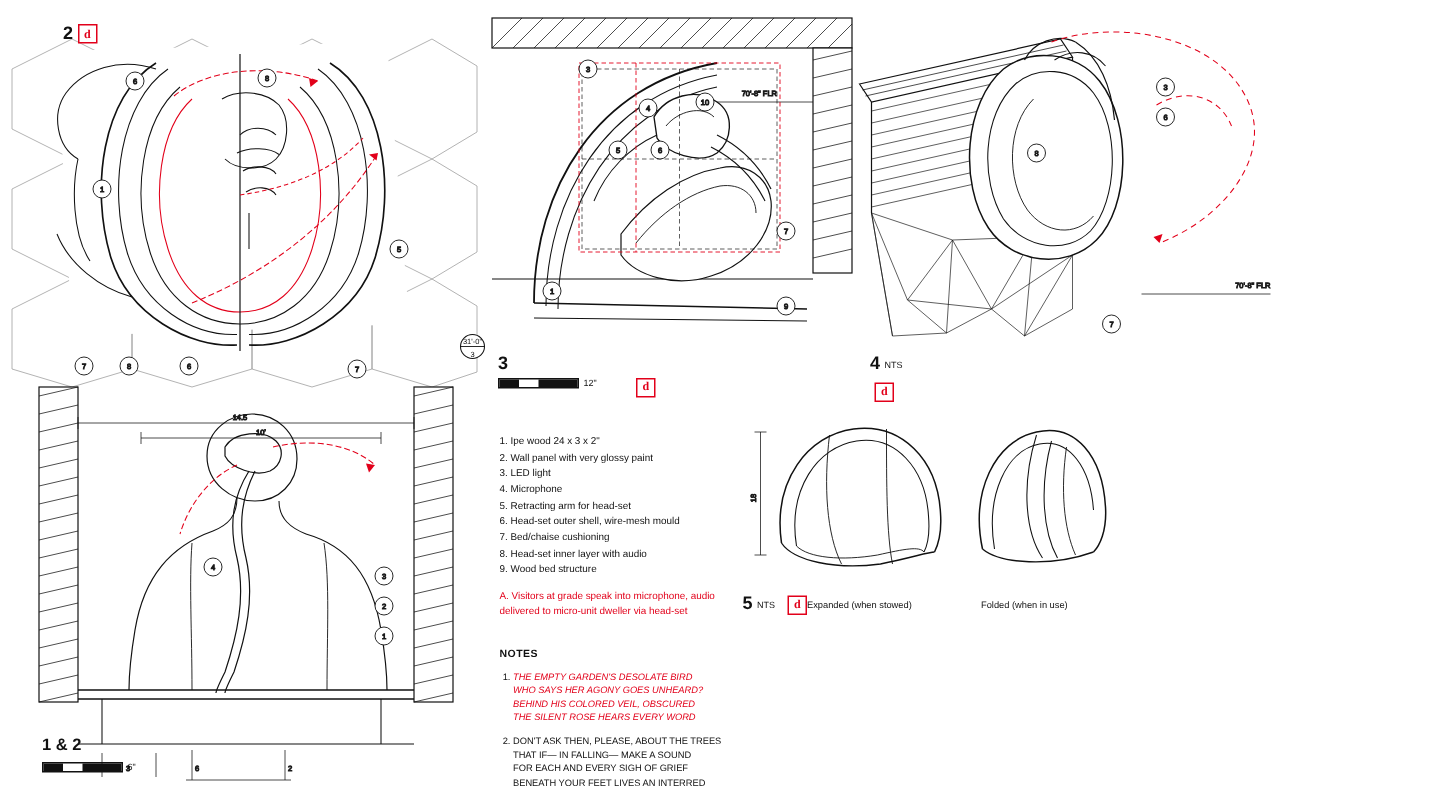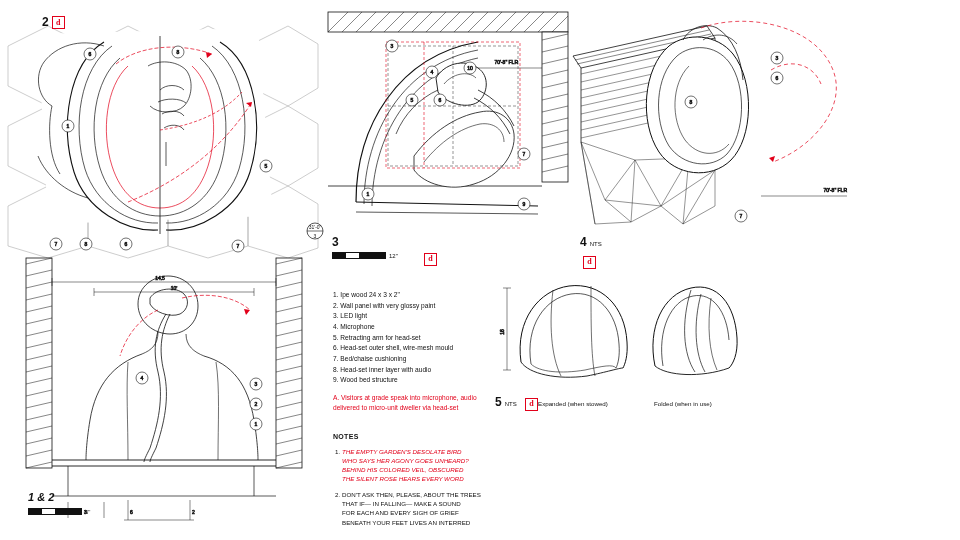--- a/index.html
+++ b/index.html
@@ -221,21 +221,21 @@
         <text class="dimtxt" x="152" y="28" text-anchor="middle">14.5</text>
         <text class="dimtxt" x="166" y="38" text-anchor="middle">10ʼ</text>
         <text class="dimtxt" x="122" y="262">6</text>
         <text class="dimtxt" x="184" y="262">2</text>
         <text class="dimtxt" x="76" y="262">3</text>
       </g>
     </svg>
   </div>
 
   <div class="detmark" style="left:28px;top:492px;">
-    <span class="num" style="font-size:11px;font-style:italic;">1 &amp; 2</span>
+    <span class="num" style="font-size:11px;">1 &amp; 2</span>
   </div>
   <div class="scalebar" style="left:28px;top:508px;">
     <span class="bar">
         <i class="on"></i>
         <i></i>
         <i class="on"></i>
         <i class="on"></i>
       </span>
     <span class="lbl">6"</span>
   </div>

